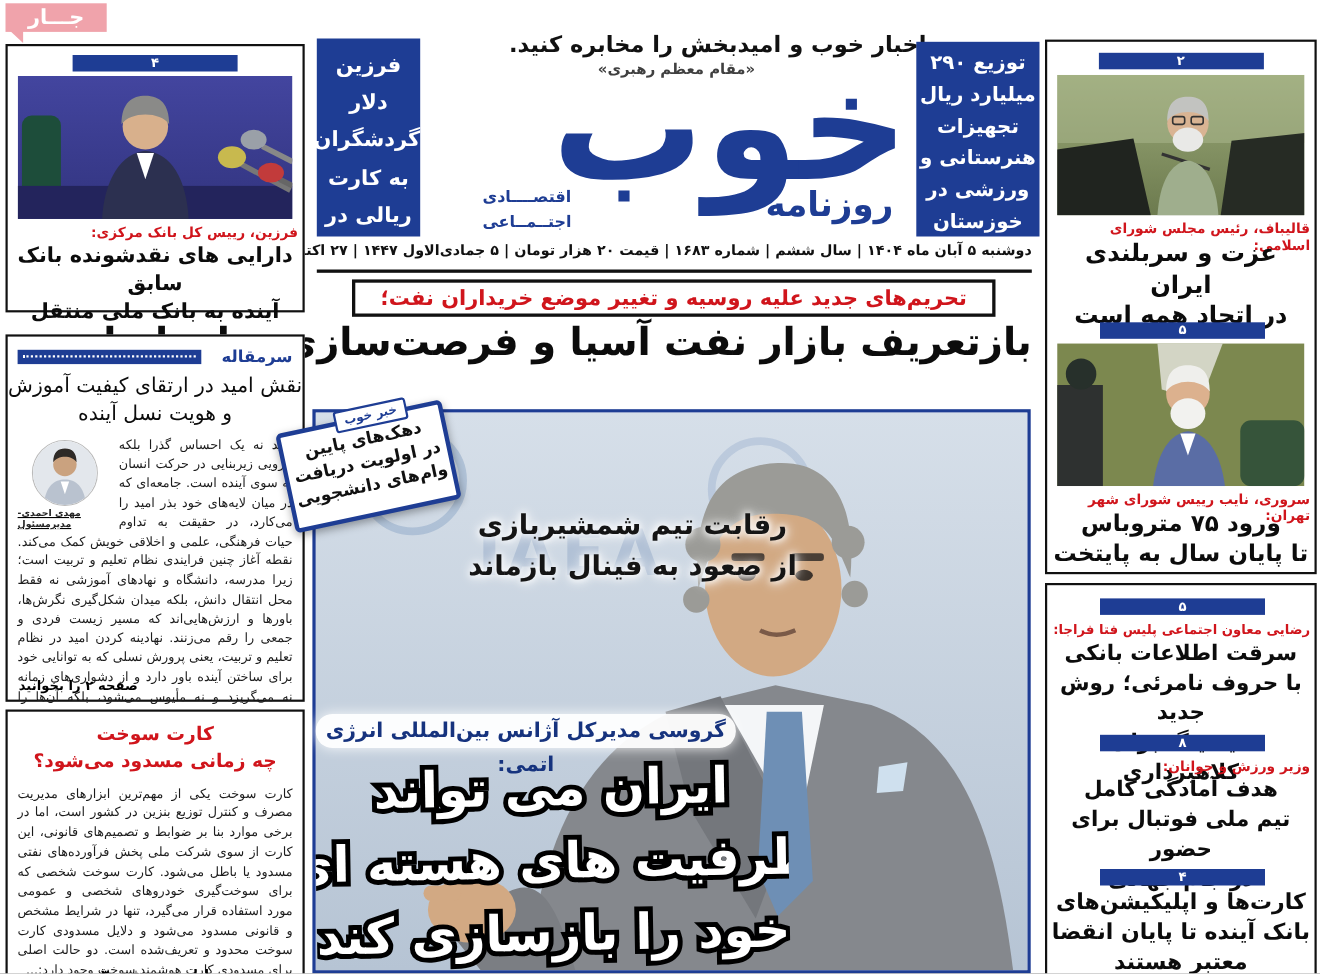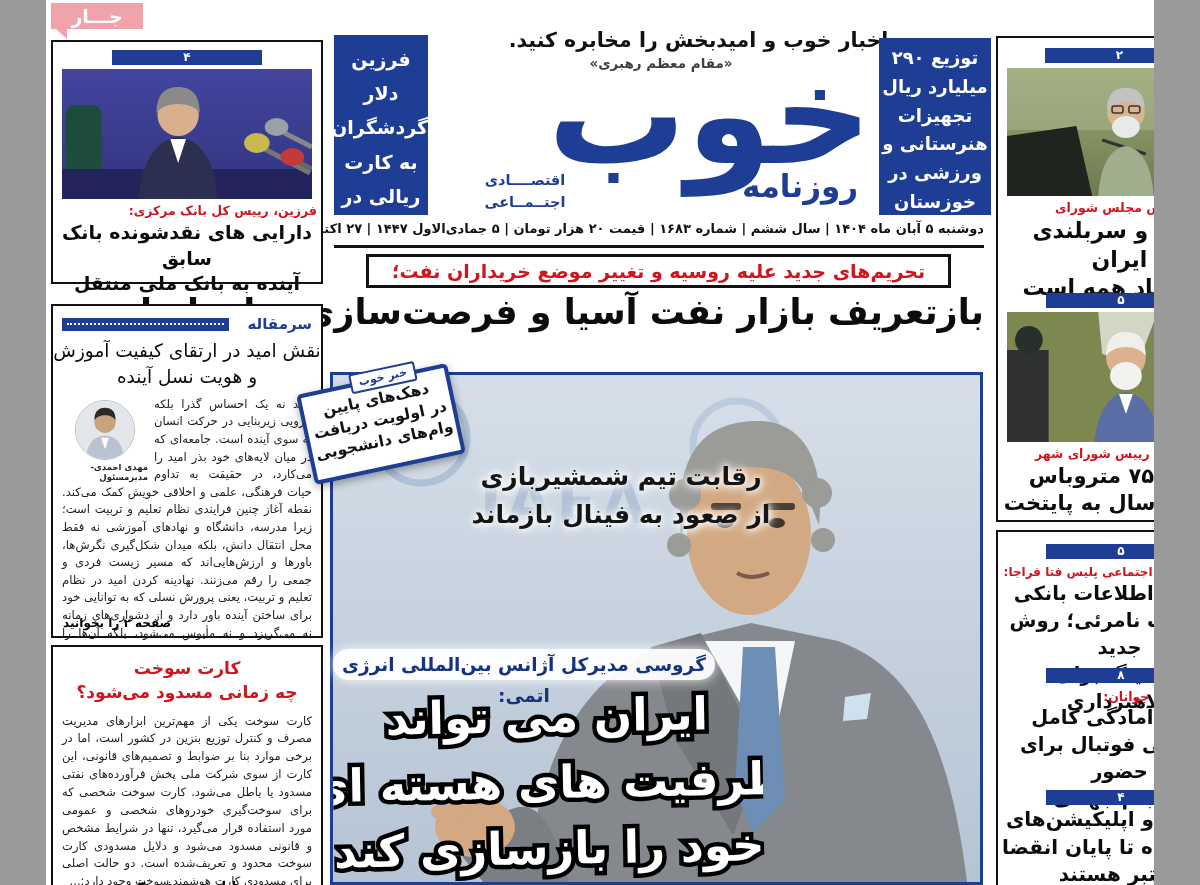--- a/index.html
+++ b/index.html
@@ -1,19 +1,19 @@
 <!DOCTYPE html>
 <html lang="fa" dir="rtl"><head>
 <meta charset="utf-8">
 <style>
   * { box-sizing: border-box; margin: 0; padding: 0; }
   html,body { background:#9a9a9a; }
   body { font-family: "DejaVu Sans", sans-serif; }
   .page {
-    position: relative; width: 1108px; height: 885px;
+    position: relative; width: 1200px; height: 885px;
     background: #ffffff; overflow: hidden; margin: 0 auto;
     direction: rtl;
   }
   .abs { position: absolute; }
 
   
   .logo-jar {
     left:5px; top:3px; width:92px; height:26px;
     background:#f0a3ab; color:#fff; font-weight:bold; font-size:19px;
     display:flex; align-items:center; justify-content:center; line-height:1;
@@ -130,21 +130,21 @@
 
   .box-editorial { left:5px; top:304px; width:272px; height:334px; }
   .ed-head { display:flex; align-items:center; gap:18px; padding:9px 9px 0 9px; }
   .ed-label { color:#1e3d94; font-weight:bold; font-size:15px; white-space:nowrap; }
   .ed-bar { flex:1; height:13px; background:#1e3d94; position:relative; }
   .ed-bar::after { content:""; position:absolute; left:5px; right:5px; top:5px;
                    border-top:2px dotted #fff; }
   .ed-title { margin-top:5px; text-align:center; font-weight:normal;
               font-size:18.5px; line-height:1.4; color:#0c0c0c; }
   .ed-content { padding:6px 9px 0 9px; }
-  .author { float:left; width:86px; text-align:right; margin:4px 6px 2px 0; }
+  .author { float:left; width:86px; text-align:left; margin:4px 6px 2px 0;text-decoration:underline; }
   .author-pic { width:60px; height:60px; border-radius:50%; overflow:hidden;
                 margin:0 auto; border:1px solid #bbb; }
   .author-pic svg { width:100%; height:100%; display:block; }
   .author-name { font-size:8.5px; font-weight:bold; color:#222; margin-top:2px; }
   .ed-body { font-size:11.6px; line-height:1.52; text-align:justify; color:#1c1c1c; }
   .ed-footer { position:absolute; bottom:6px; left:10px; font-size:12px; font-weight:bold; }
 
   .box-fuel { left:5px; top:645px; width:272px; height:258px; }
   .fuel-title { margin-top:10px; text-align:center; color:#d0151c;
                 font-weight:bold; font-size:17px; line-height:1.4; }

